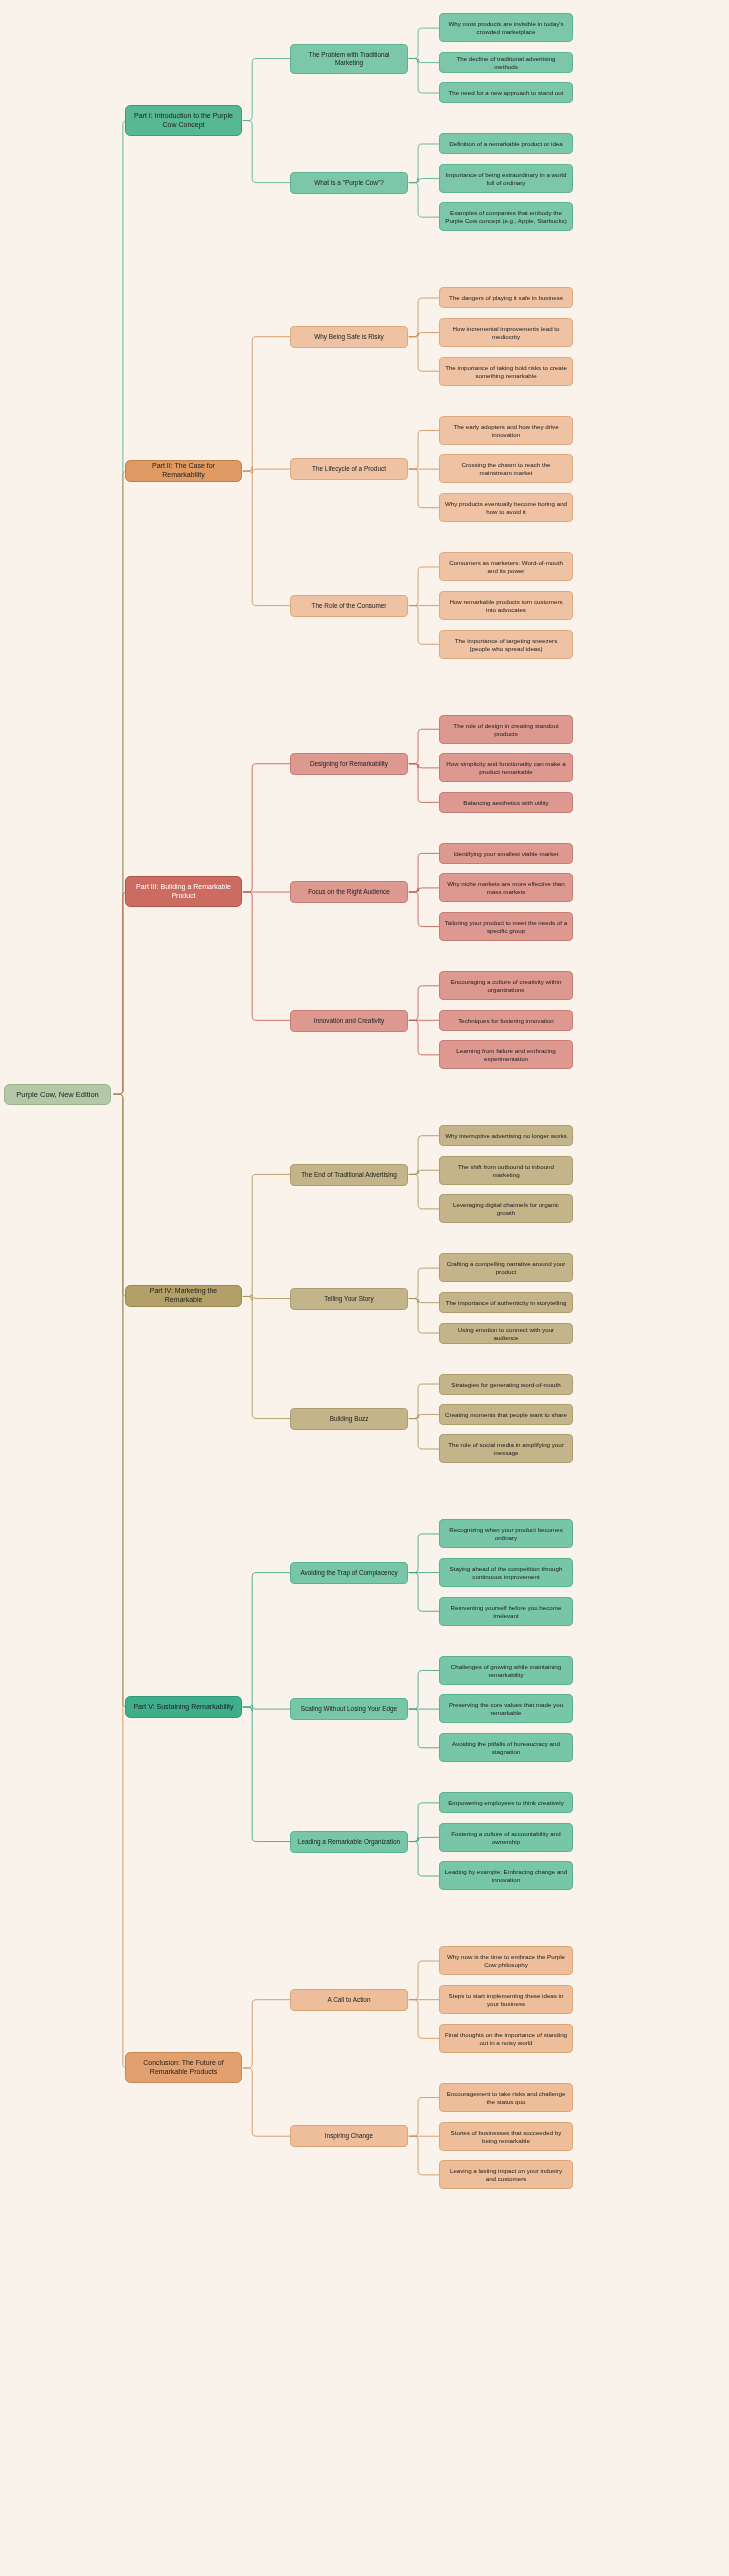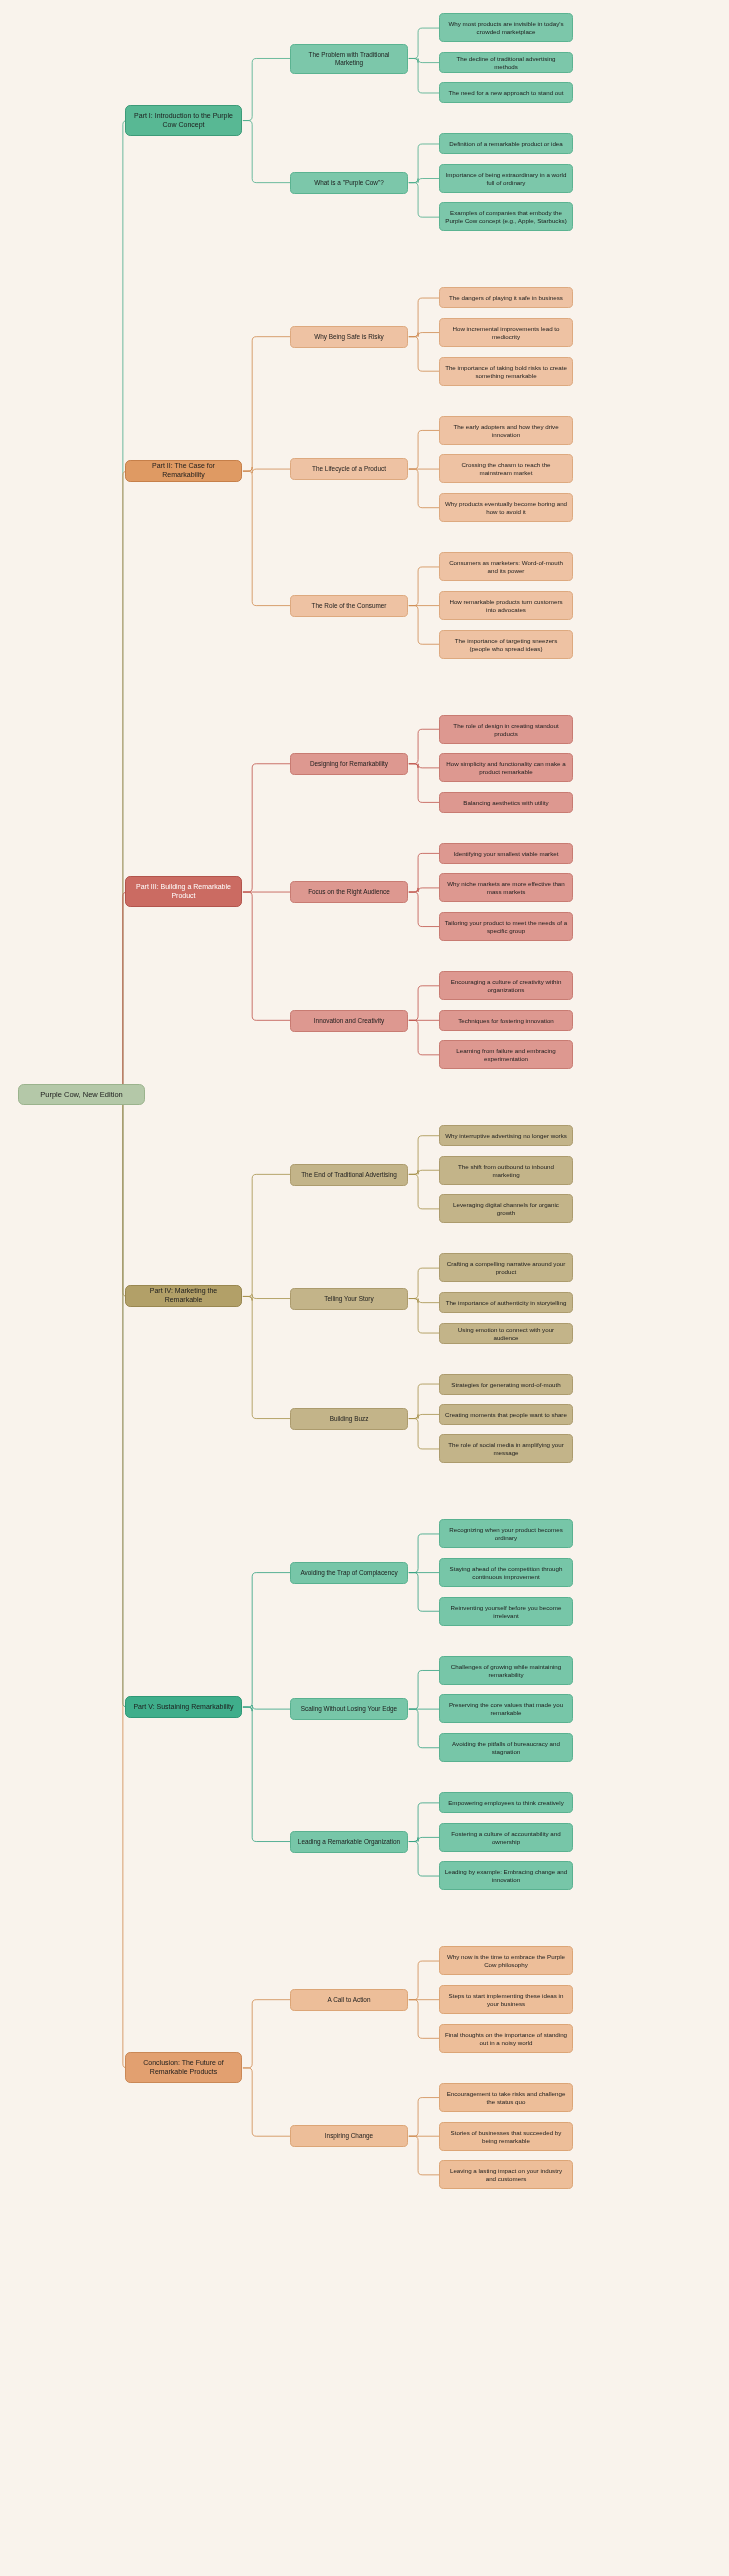--- a/index.html
+++ b/index.html
@@ -124,21 +124,21 @@
       <path d="M 471 4014 L 481 4014 Q 489 4014 489 4006 L 489 3889.5 Q 489 3881.5 497 3881.5 L 563 3881.5" fill="none" stroke="#d08d54" stroke-width="1.6"></path>
       <path d="M 793 3881.5 L 803 3881.5 Q 811 3881.5 811 3873.5 L 811 3814.5 Q 811 3806.5 819 3806.5 L 853 3806.5" fill="none" stroke="#d08d54" stroke-width="1.6"></path>
       <path d="M 793 3881.5 L 853 3881.5" fill="none" stroke="#d08d54" stroke-width="1.6"></path>
       <path d="M 793 3881.5 L 803 3881.5 Q 811 3881.5 811 3889.5 L 811 3948.5 Q 811 3956.5 819 3956.5 L 853 3956.5" fill="none" stroke="#d08d54" stroke-width="1.6"></path>
       <path d="M 471 4014 L 481 4014 Q 489 4014 489 4022 L 489 4138.5 Q 489 4146.5 497 4146.5 L 563 4146.5" fill="none" stroke="#d08d54" stroke-width="1.6"></path>
       <path d="M 793 4146.5 L 803 4146.5 Q 811 4146.5 811 4138.5 L 811 4079.5 Q 811 4071.5 819 4071.5 L 853 4071.5" fill="none" stroke="#d08d54" stroke-width="1.6"></path>
       <path d="M 793 4146.5 L 853 4146.5" fill="none" stroke="#d08d54" stroke-width="1.6"></path>
       <path d="M 793 4146.5 L 803 4146.5 Q 811 4146.5 811 4154.5 L 811 4213.5 Q 811 4221.5 819 4221.5 L 853 4221.5" fill="none" stroke="#d08d54" stroke-width="1.6"></path>
     </svg>
   <div id="nodes">
-      <div class="node root root" style="left: 18px; top: 1084px; width: 127px; height: 20.6px;">Purple Cow, New Edition</div>
+      <div class="node root root" style="left: 4px; top: 1084px; width: 107px; height: 20.6px;">Purple Cow, New Edition</div>
       <div class="node g1 lvl1" style="left: 125px; top: 105px; width: 117px; height: 31px;">Part I: Introduction to the Purple Cow Concept</div>
       <div class="node g2 lvl2" style="left: 290px; top: 44px; width: 118px; height: 30px;">The Problem with Traditional Marketing</div>
       <div class="node g3 lvl3" style="left: 439px; top: 13.4px; width: 134px; height: 29px;">Why most products are invisible in today's crowded marketplace</div>
       <div class="node g3 lvl3" style="left: 439px; top: 52px; width: 134px; height: 21px;">The decline of traditional advertising methods</div>
       <div class="node g3 lvl3" style="left: 439px; top: 82px; width: 134px; height: 21px;">The need for a new approach to stand out</div>
       <div class="node g2 lvl2" style="left: 290px; top: 172px; width: 118px; height: 21.6px;">What is a "Purple Cow"?</div>
       <div class="node g3 lvl3" style="left: 439px; top: 133px; width: 134px; height: 21px;">Definition of a remarkable product or idea</div>
       <div class="node g3 lvl3" style="left: 439px; top: 164px; width: 134px; height: 29px;">Importance of being extraordinary in a world full of ordinary</div>
       <div class="node g3 lvl3" style="left: 439px; top: 202px; width: 134px; height: 29px;">Examples of companies that embody the Purple Cow concept (e.g., Apple, Starbucks)</div>
       <div class="node o1 lvl1" style="left: 125px; top: 460px; width: 117px; height: 22px;">Part II: The Case for Remarkability</div>

